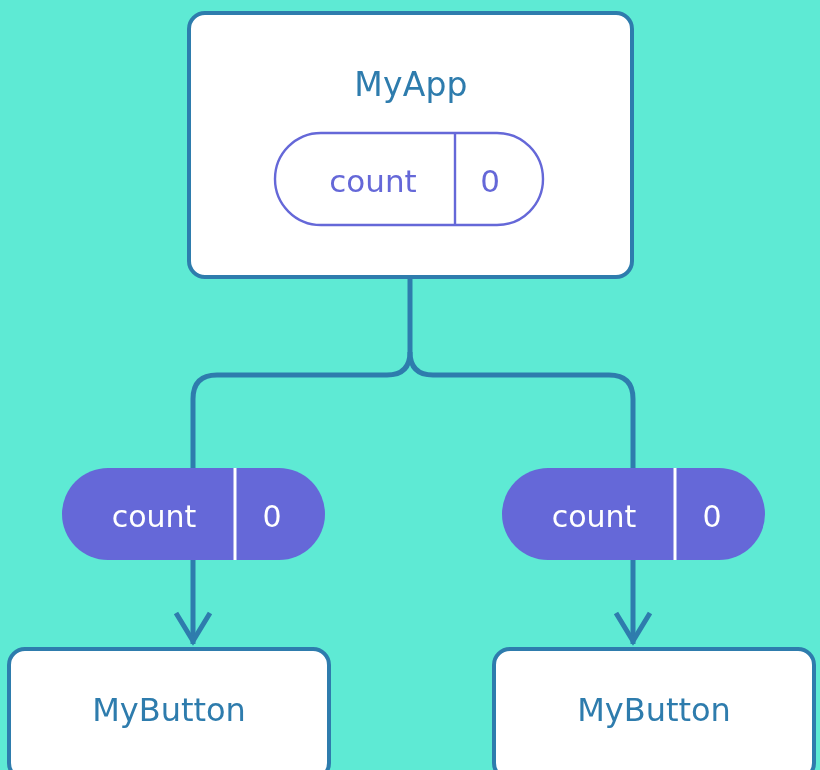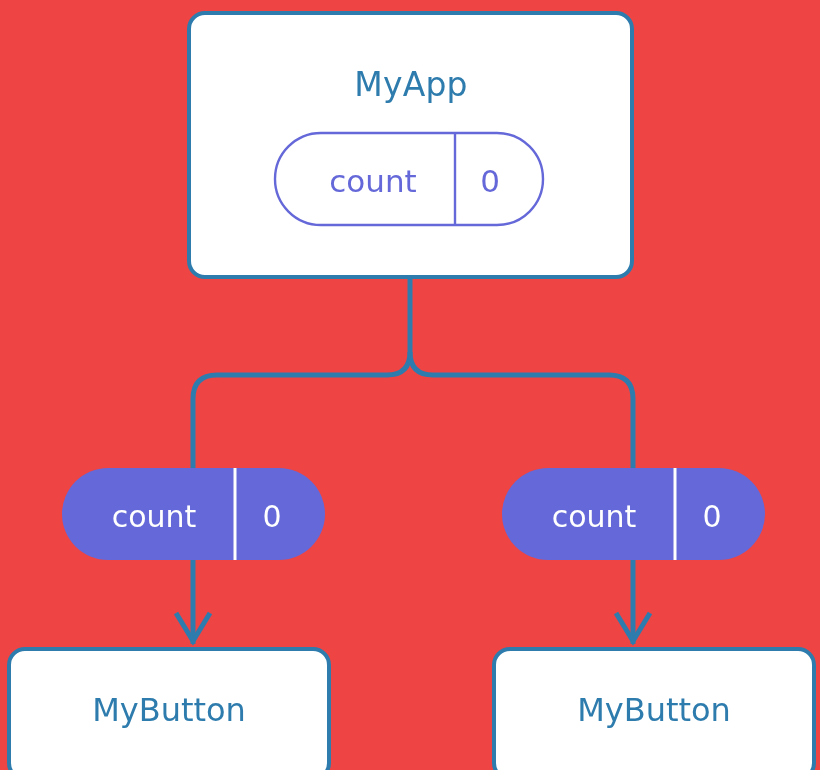--- a/index.html
+++ b/index.html
@@ -10,21 +10,21 @@
   body {
     width: 820px;
     height: 770px;
     overflow: hidden;
     font-family: "DejaVu Sans", sans-serif;
   }
   #diagram-root {
     position: relative;
     width: 820px;
     height: 770px;
-    background: #ef4444;
+    background: #5eead4;
   }
   svg#diagram-svg {
     position: absolute;
     top: 0;
     left: 0;
     width: 820px;
     height: 770px;
     display: block;
   }
   .node-label {

